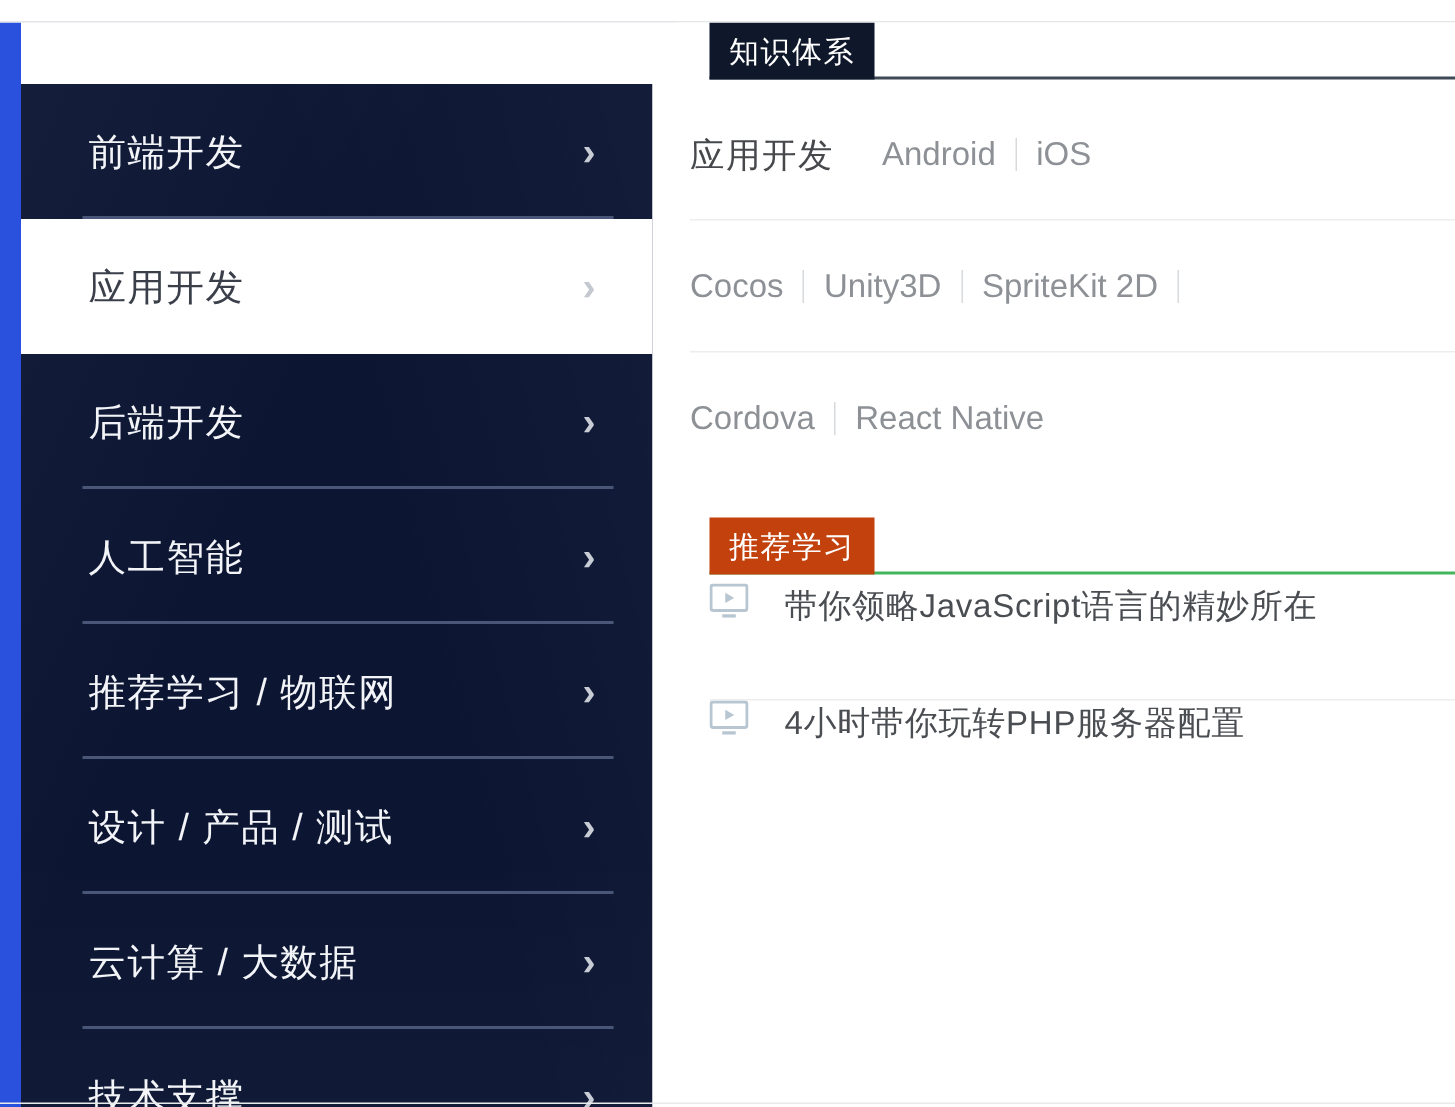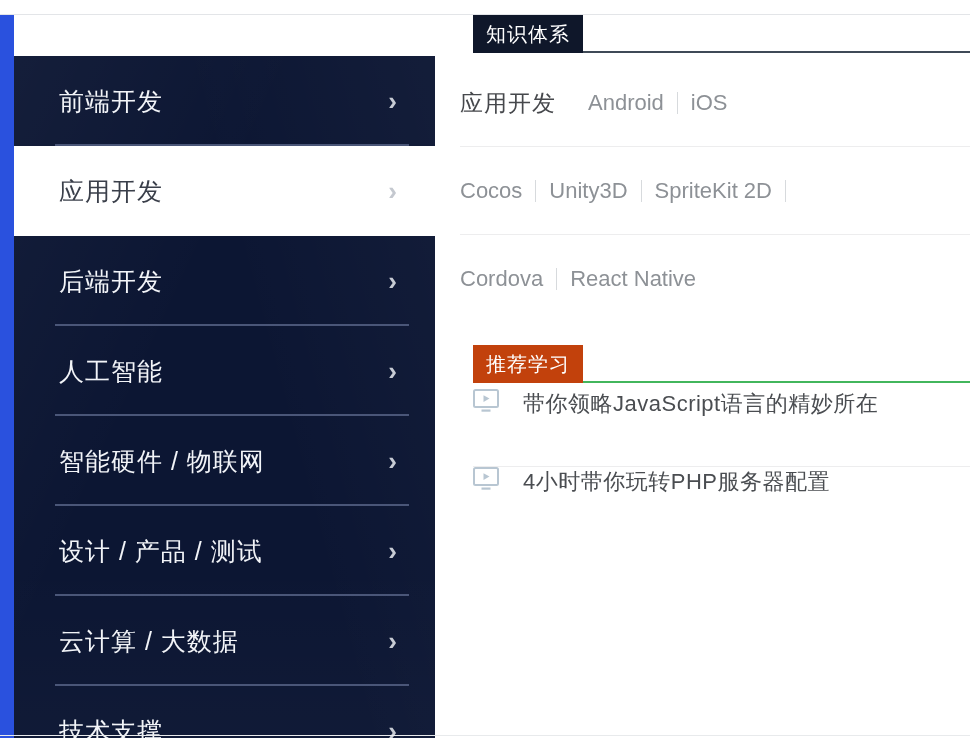--- a/index.html
+++ b/index.html
@@ -215,21 +215,21 @@
           <span class="label">后端开发</span>
           <span class="chev">›</span>
           <div class="divider"></div>
         </div>
         <div class="nav-item">
           <span class="label">人工智能</span>
           <span class="chev">›</span>
           <div class="divider"></div>
         </div>
         <div class="nav-item">
-          <span class="label">智能硬件 / 物联网</span>
+          <span class="label">推荐学习 / 物联网</span>
           <span class="chev">›</span>
           <div class="divider"></div>
         </div>
         <div class="nav-item">
           <span class="label">设计 / 产品 / 测试</span>
           <span class="chev">›</span>
           <div class="divider"></div>
         </div>
         <div class="nav-item">
           <span class="label">云计算 / 大数据</span>

